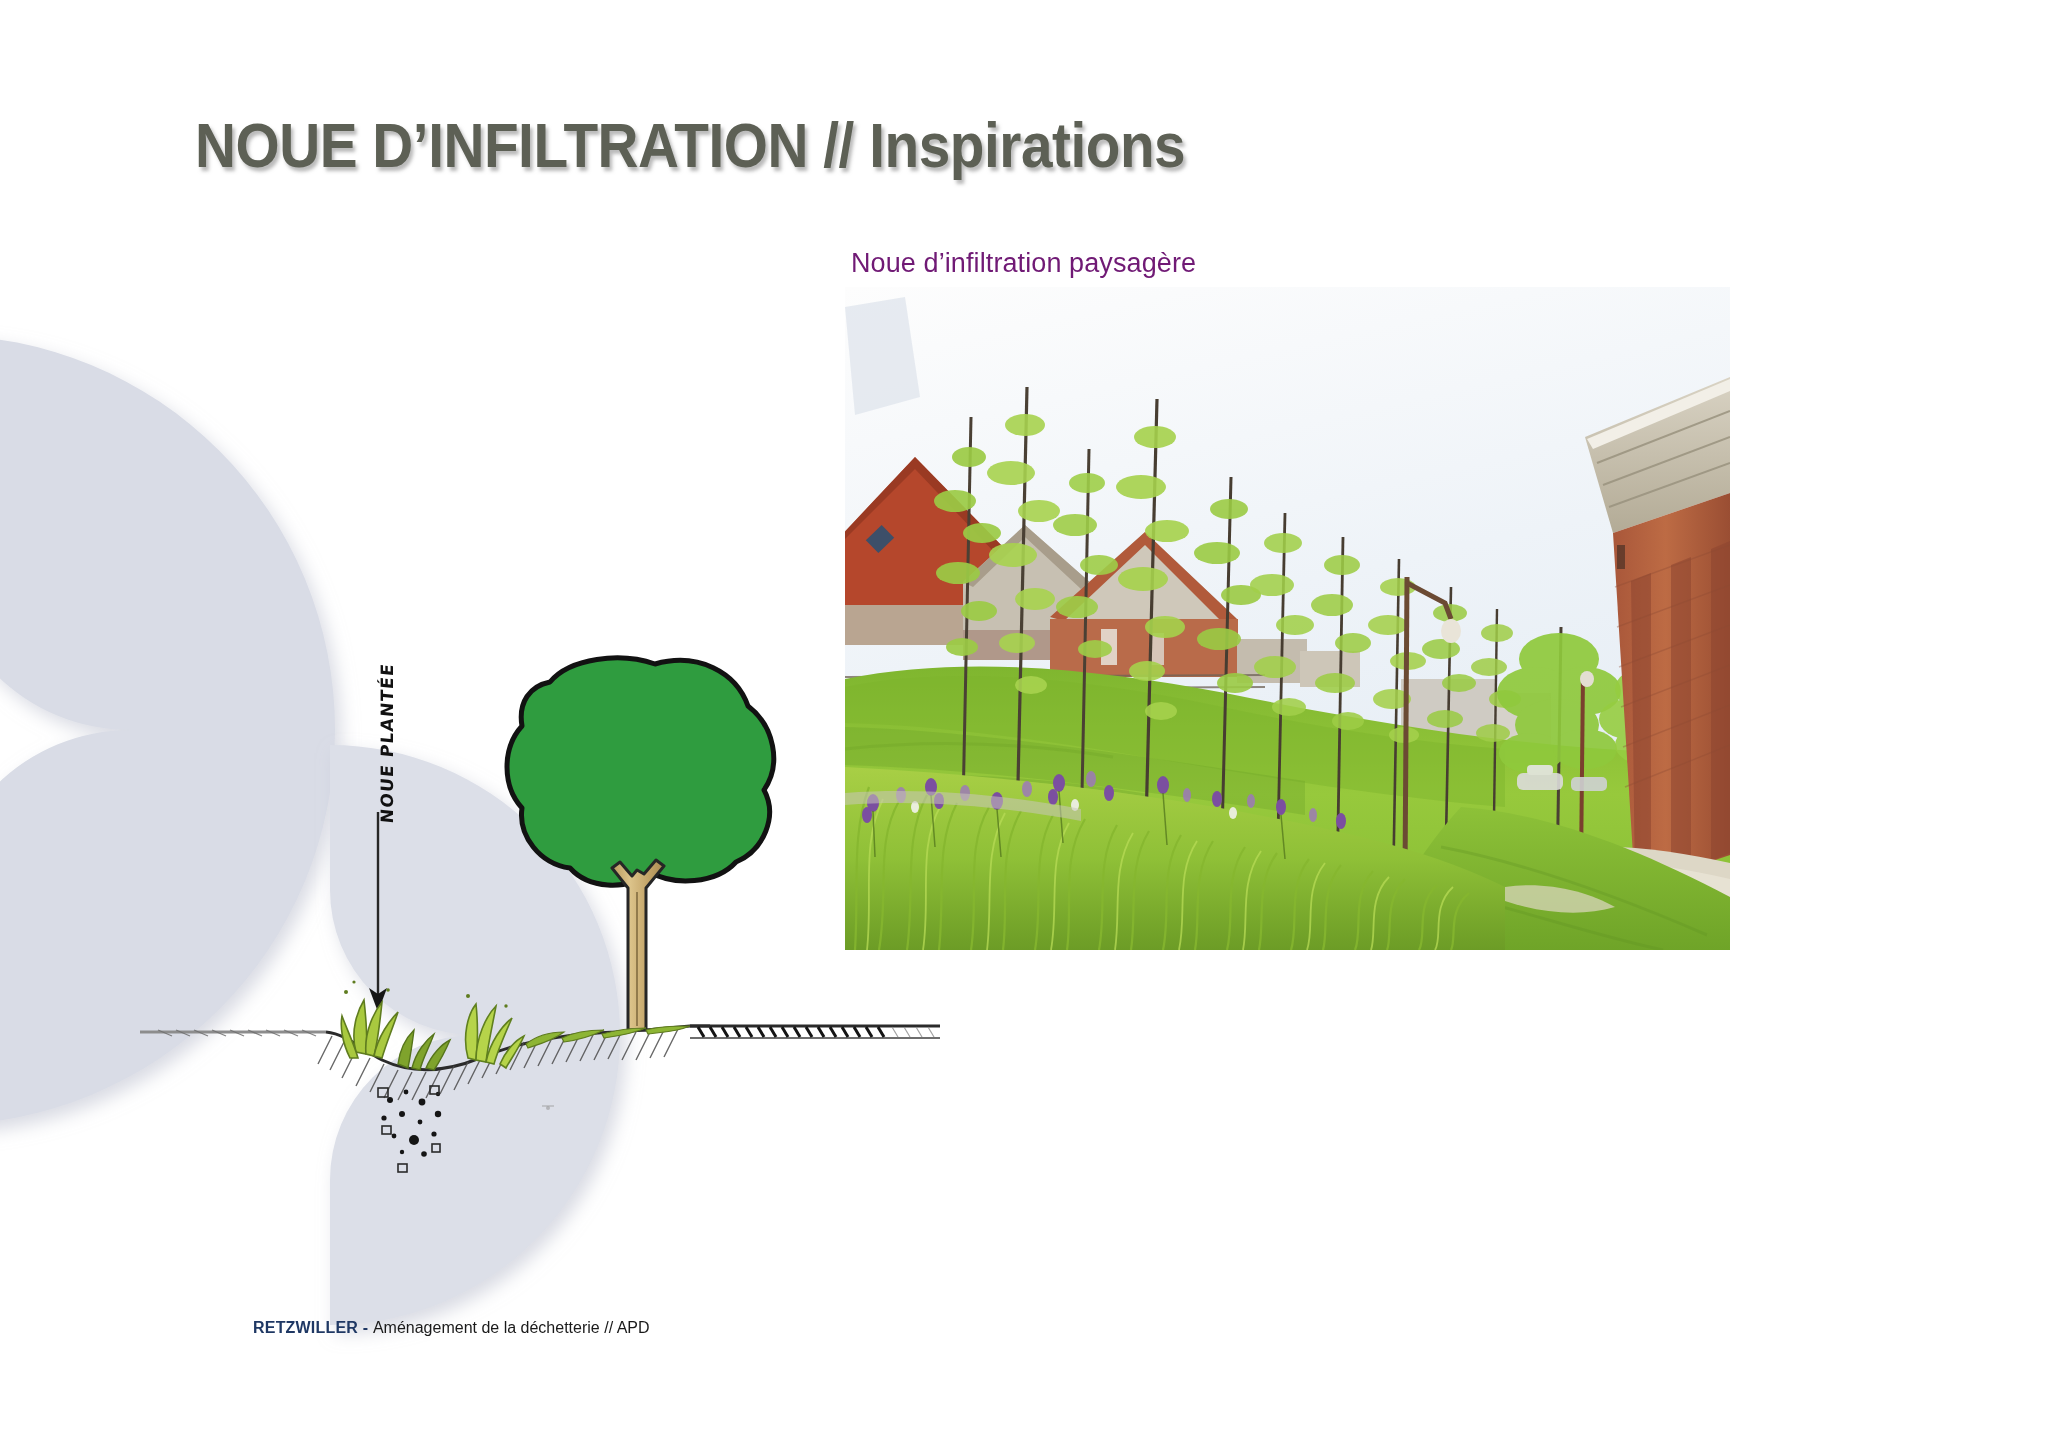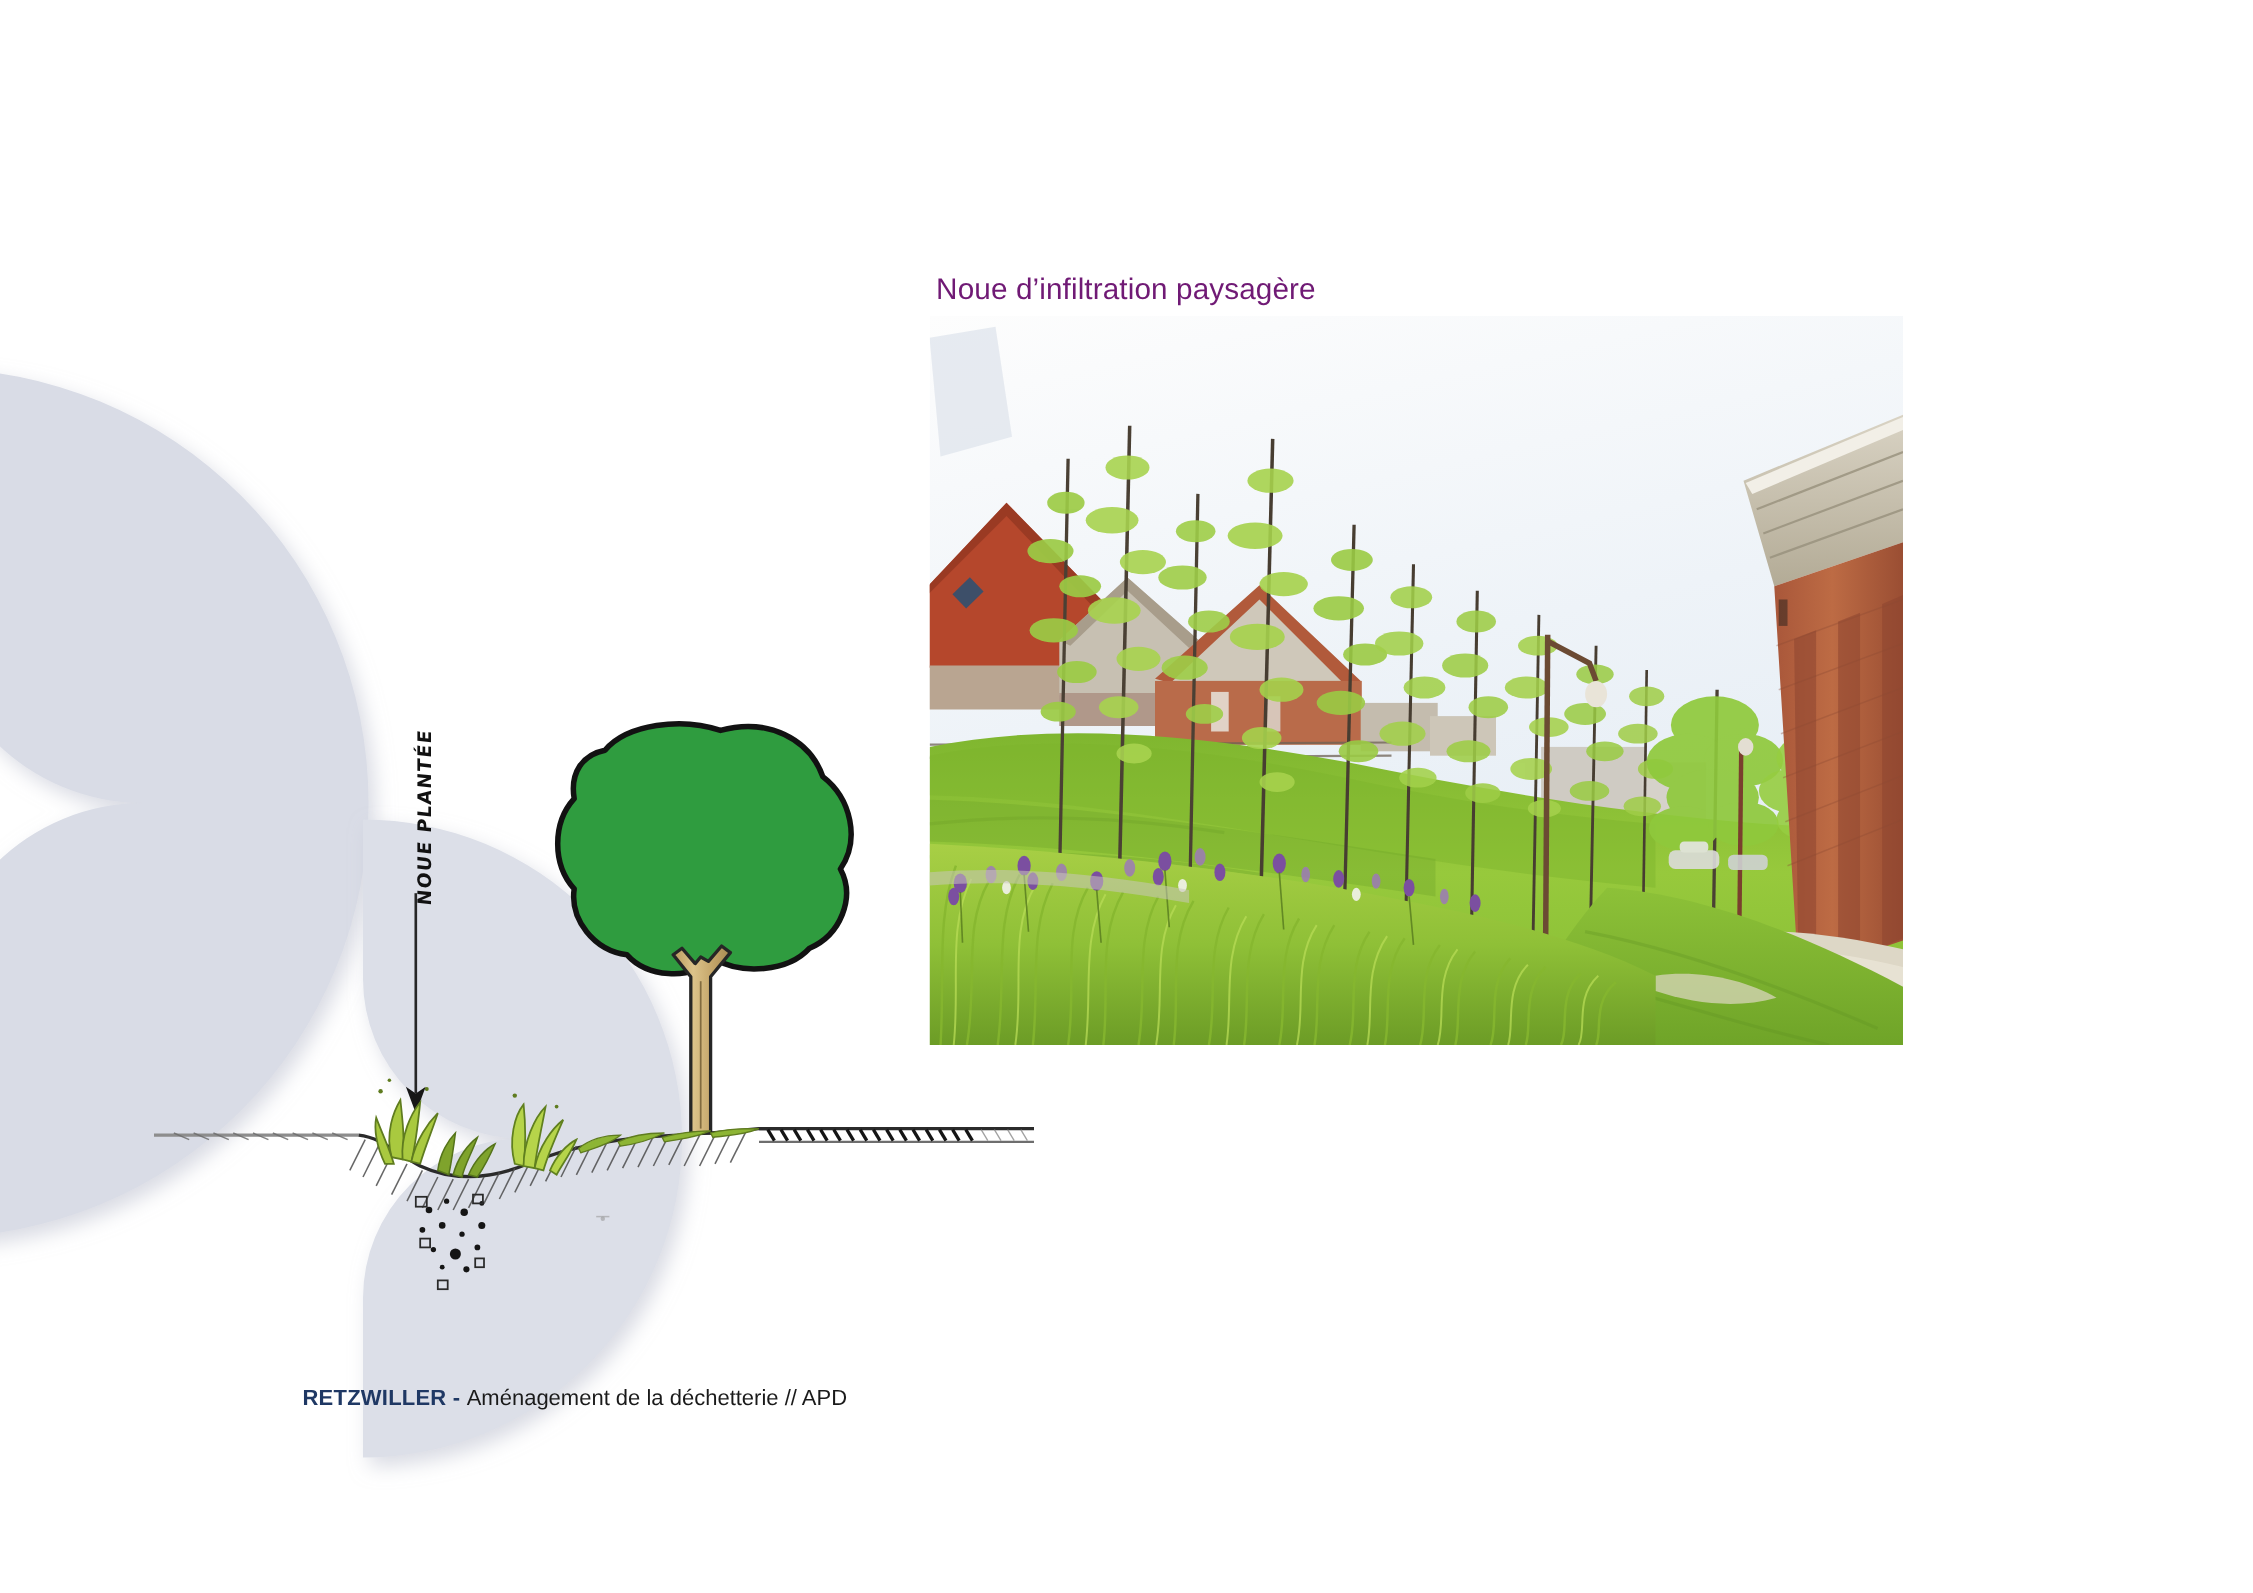--- a/index.html
+++ b/index.html
@@ -58,22 +58,22 @@
     font-family:"DejaVu Sans",sans-serif;
     font-size:17px;font-weight:bold;color:#111;
     letter-spacing:1.2px;
     transform:rotate(-90deg) skewX(-6deg);
     transform-origin:left top;
     white-space:nowrap;
   }
 
   
   .footer{
-    position:absolute;left:253px;top:1260px;
-    font-size:20px;white-space:nowrap;margin-left:22px;
+    position:absolute;left:253px;top:1319px;
+    font-size:16px;white-space:nowrap;
   }
   .footer .org{color:#1f3864;font-weight:bold;letter-spacing:0.2px;}
   .footer .desc{color:#1a1a1a;font-weight:400;}
 </style>
 </head>
 <body>
 
 <div class="slide">
 
   <svg class="bg-decor" viewBox="0 0 2048 1448" preserveAspectRatio="none">
@@ -104,20 +104,23 @@
                  A 290 290 0 0 1 330 1325
                  Z
                  M 330 890
                  A 145 145 0 0 0 475 1035
                  A 145 145 0 0 0 330 1180
                  Z" fill="#dcdfe8" fill-rule="evenodd"></path>
       </g>
     </g>
   </svg>
 
+  <div class="title-wrap">
+    <span class="title">NOUE D’INFILTRATION // Inspirations</span>
+  </div>
 
   <div class="subtitle">Noue d’infiltration paysagère</div>
 
   <div class="photo">
     <svg viewBox="0 0 885 663" preserveAspectRatio="none">
       <defs>
         <linearGradient id="skyG" x1="0" y1="0" x2="0.3" y2="1">
           <stop offset="0%" stop-color="#fdfdfd"></stop>
           <stop offset="55%" stop-color="#eef3f8"></stop>
           <stop offset="100%" stop-color="#e4ecf4"></stop>

